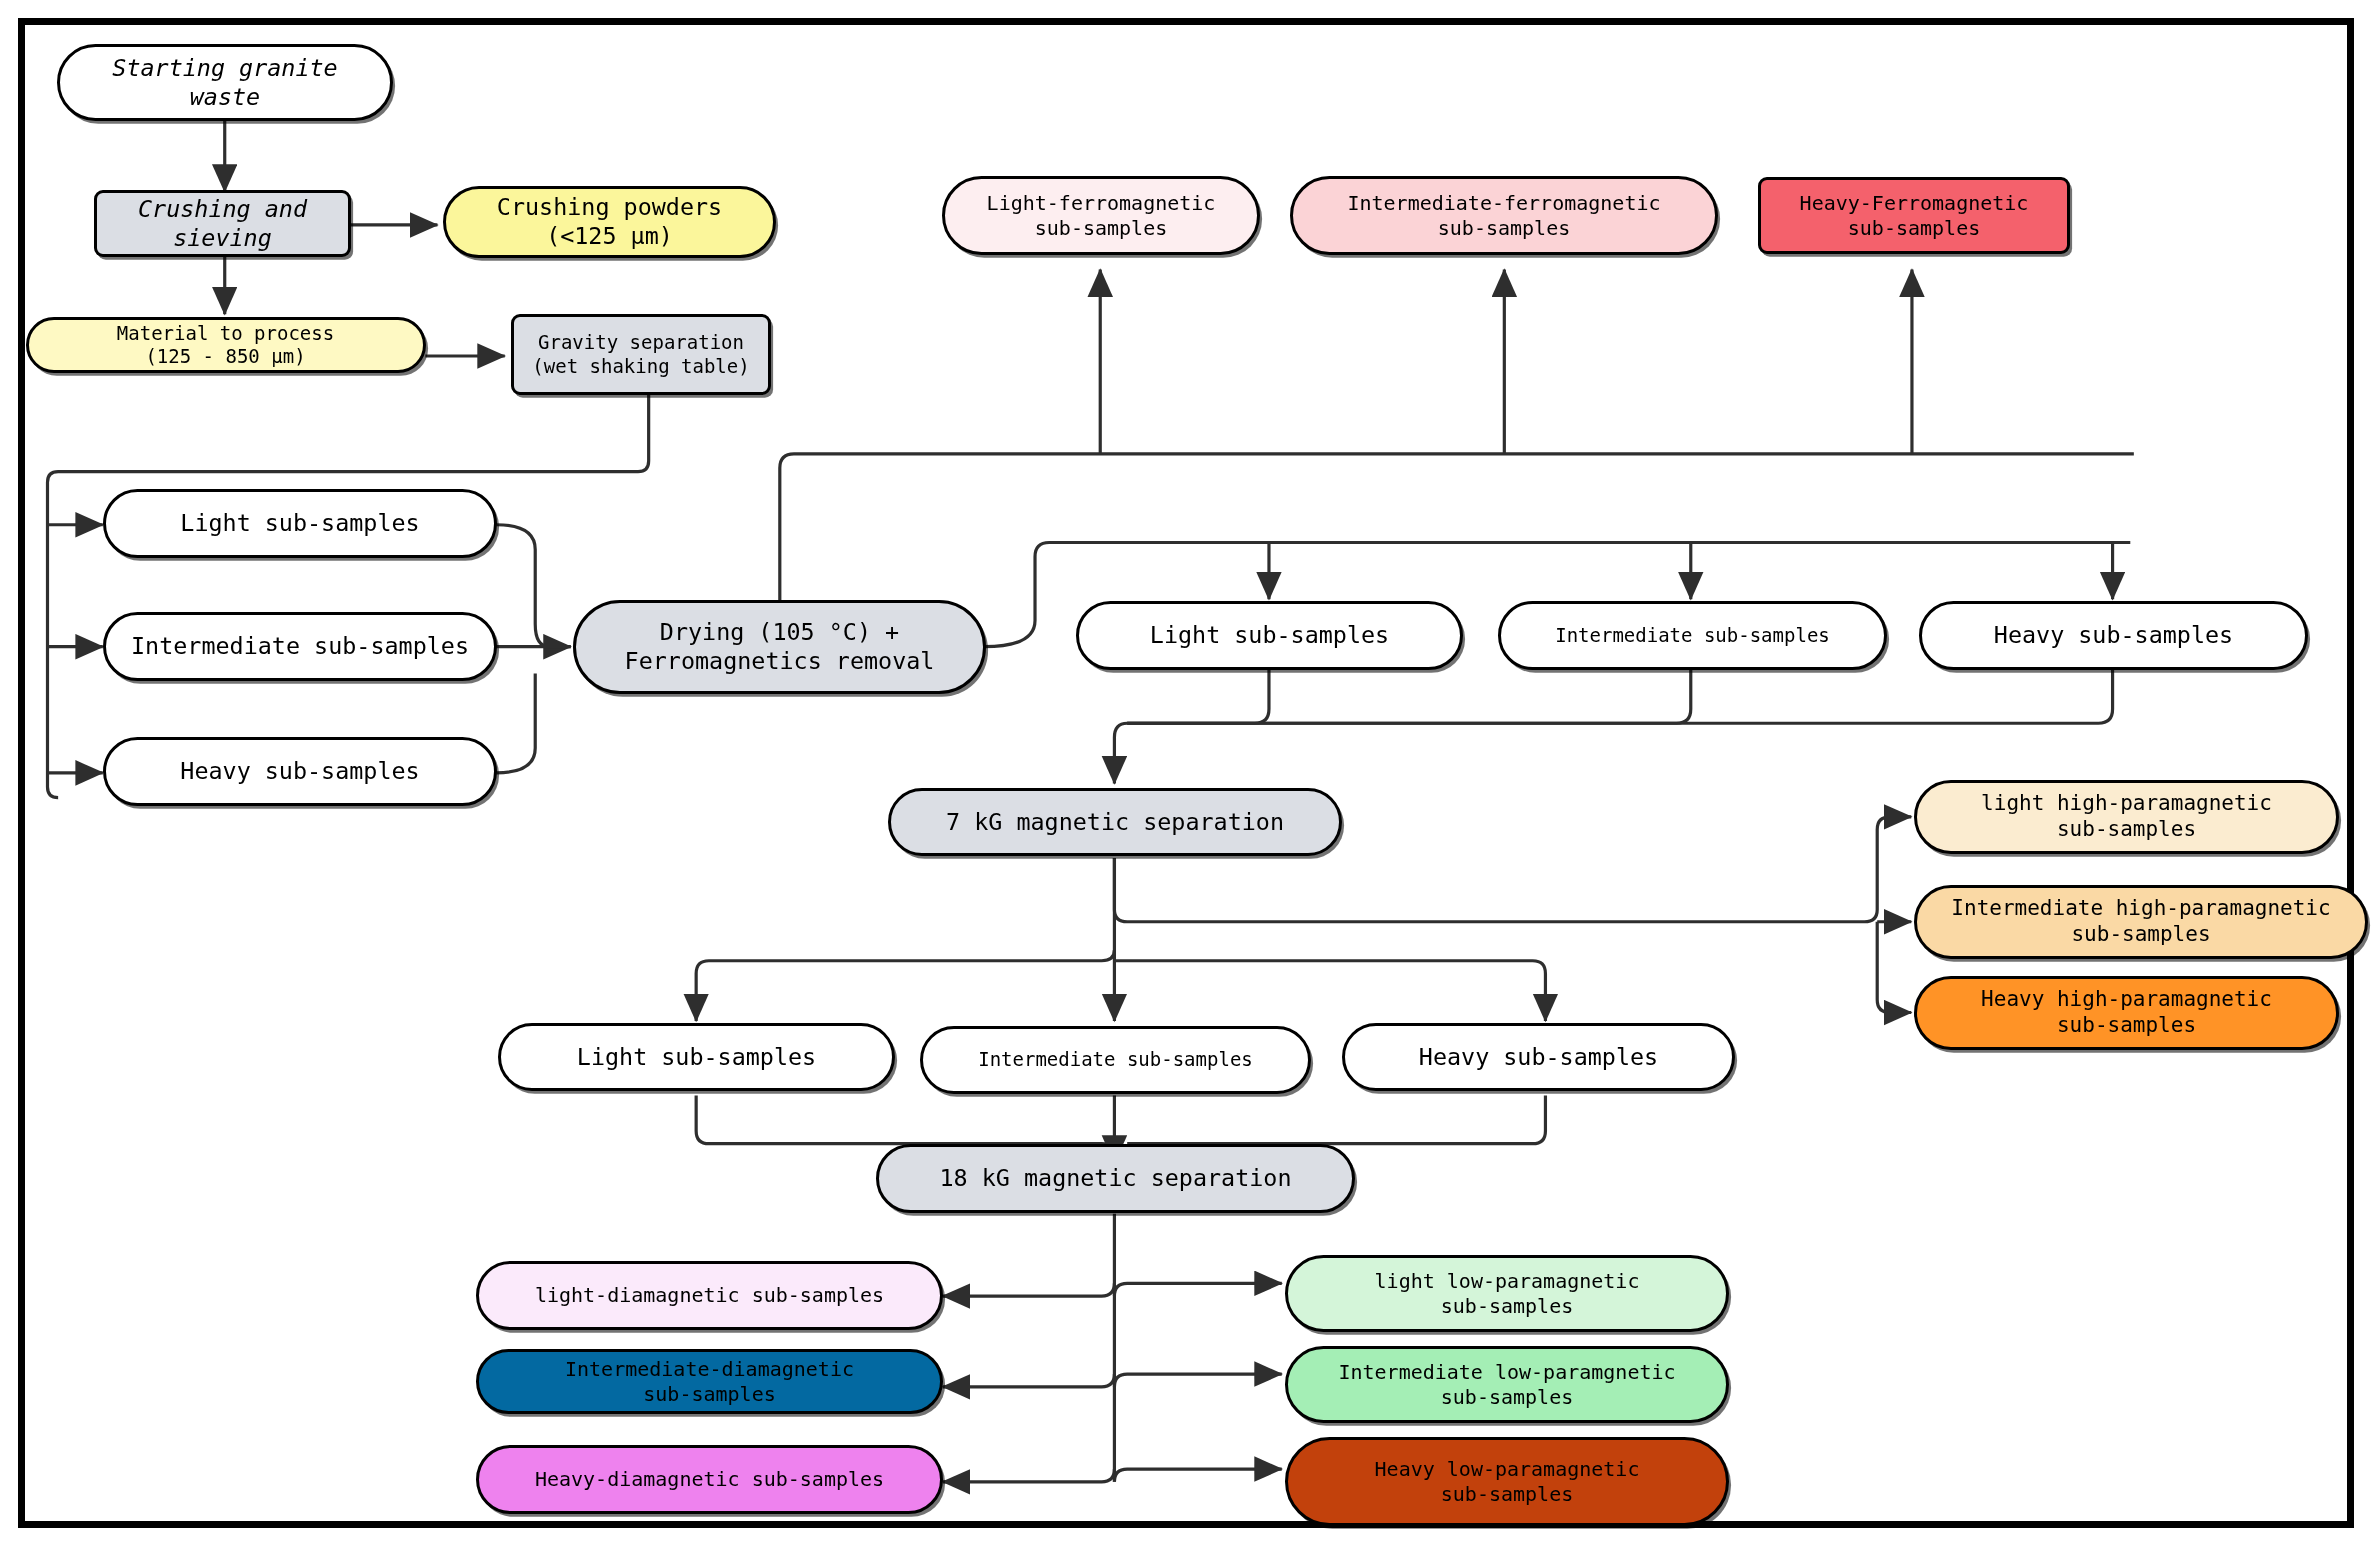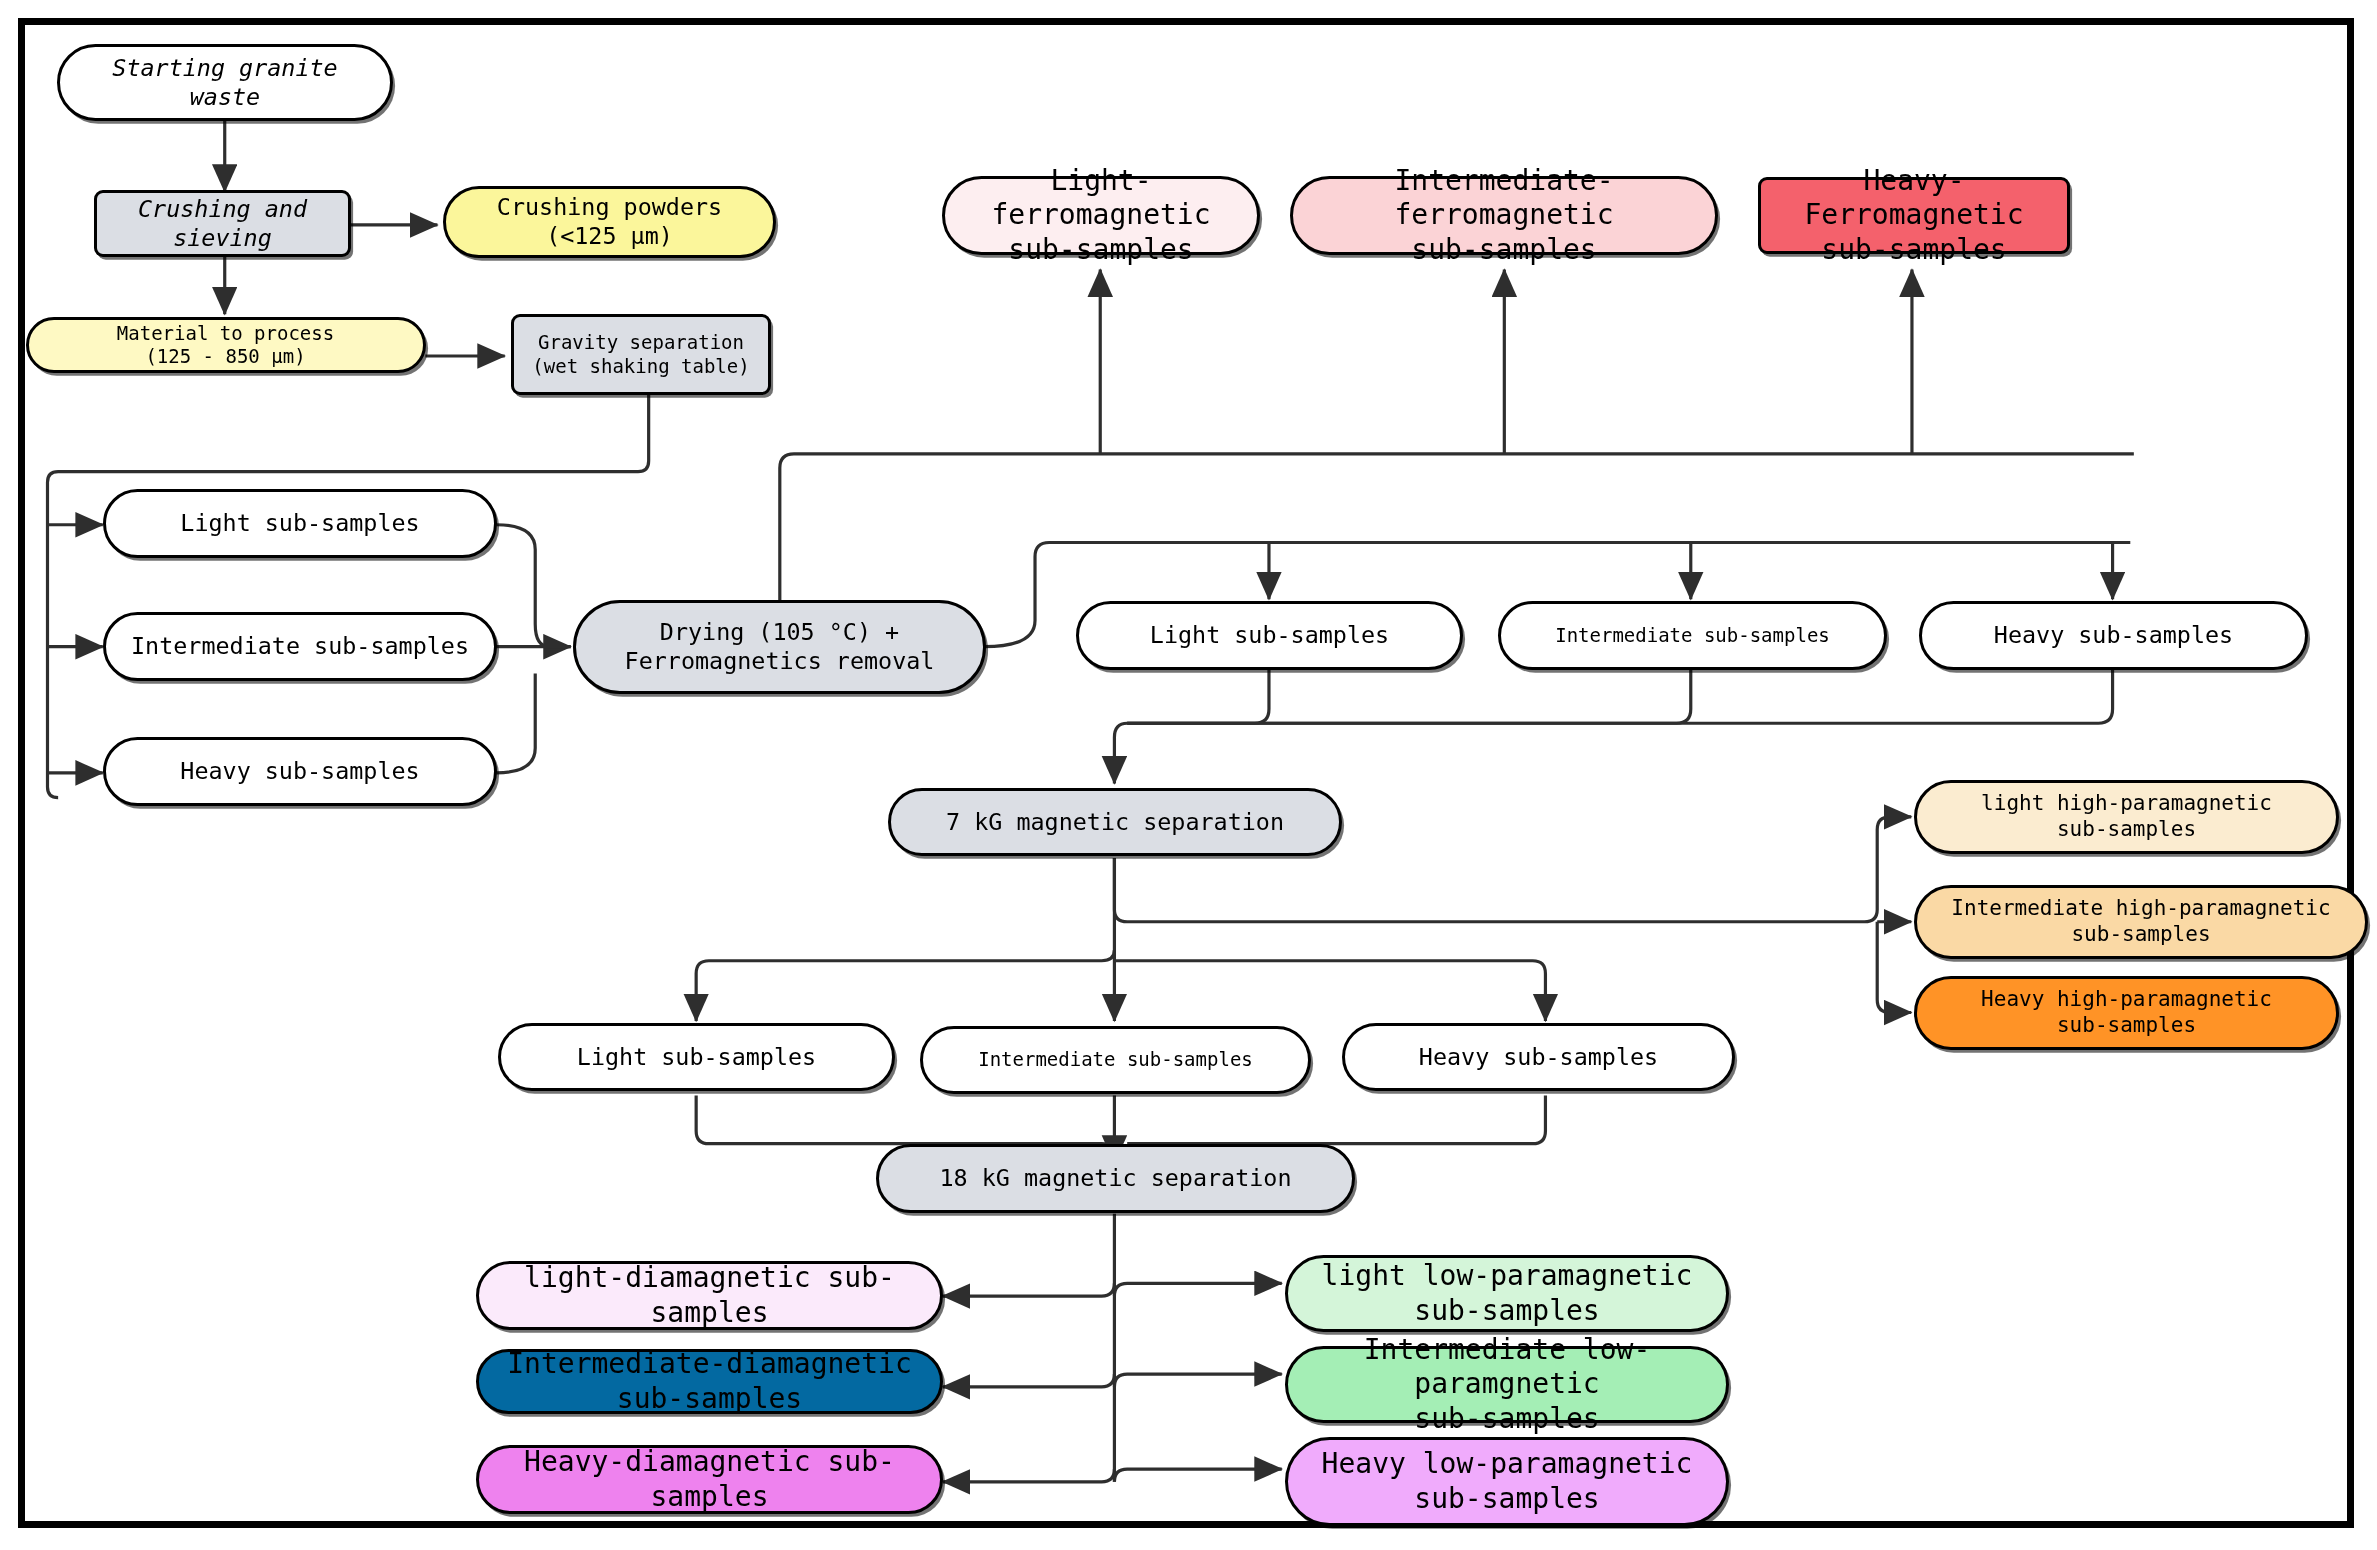--- a/index.html
+++ b/index.html
@@ -9,21 +9,21 @@
   #svgwrap{position:absolute;left:0;top:0;width:2377px;height:1550px;pointer-events:none;}
   .node{position:absolute;box-sizing:border-box;display:flex;align-items:center;justify-content:center;text-align:center;color:#000000;line-height:1.22;
         border:3.5px solid #000000;background:#ffffff;
         box-shadow:2.8px 3.5px 0px -0.7px rgba(0,0,0,0.55);}
   .node span{display:block;width:100%;padding:0 10px;box-sizing:border-box;}
   .rounded{border-radius:9px;}
   .stadium{border-radius:708px;}
   .italic{font-style:italic;}
   .t33{font-size:23.4px;}
   .t32{font-size:19px;}
-  .t31{font-size:28px;justify-content:center;}
+  .t31{font-size:20px;justify-content:center;}
   .t30{font-size:21px;}
 </style>
 </head>
 <body>
 
 <div id="stage">
   <div id="frame"></div>
 
   <svg id="svgwrap" viewBox="0 0 3353 2186" xmlns="http://www.w3.org/2000/svg">
     <defs>
@@ -191,18 +191,18 @@
   </div>
 
   <div class="node stadium t31" style="left:1285px;top:1255px;width:444px;height:77px;background:#d4f5d9;">
     <span>light low-paramagnetic<br>sub-samples</span>
   </div>
 
   <div class="node stadium t31" style="left:1285px;top:1346px;width:444px;height:77px;background:#a4eeb5;">
     <span>Intermediate low-paramgnetic<br>sub-samples</span>
   </div>
 
-  <div class="node stadium t31" style="left:1285px;top:1437px;width:444px;height:89px;background:#f0abfc;">
+  <div class="node stadium t31" style="left:1285px;top:1437px;width:444px;height:89px;background:#c2410c;">
     <span>Heavy  low-paramagnetic<br>sub-samples</span>
   </div>
 
 </div>
 
 
 </body></html>

